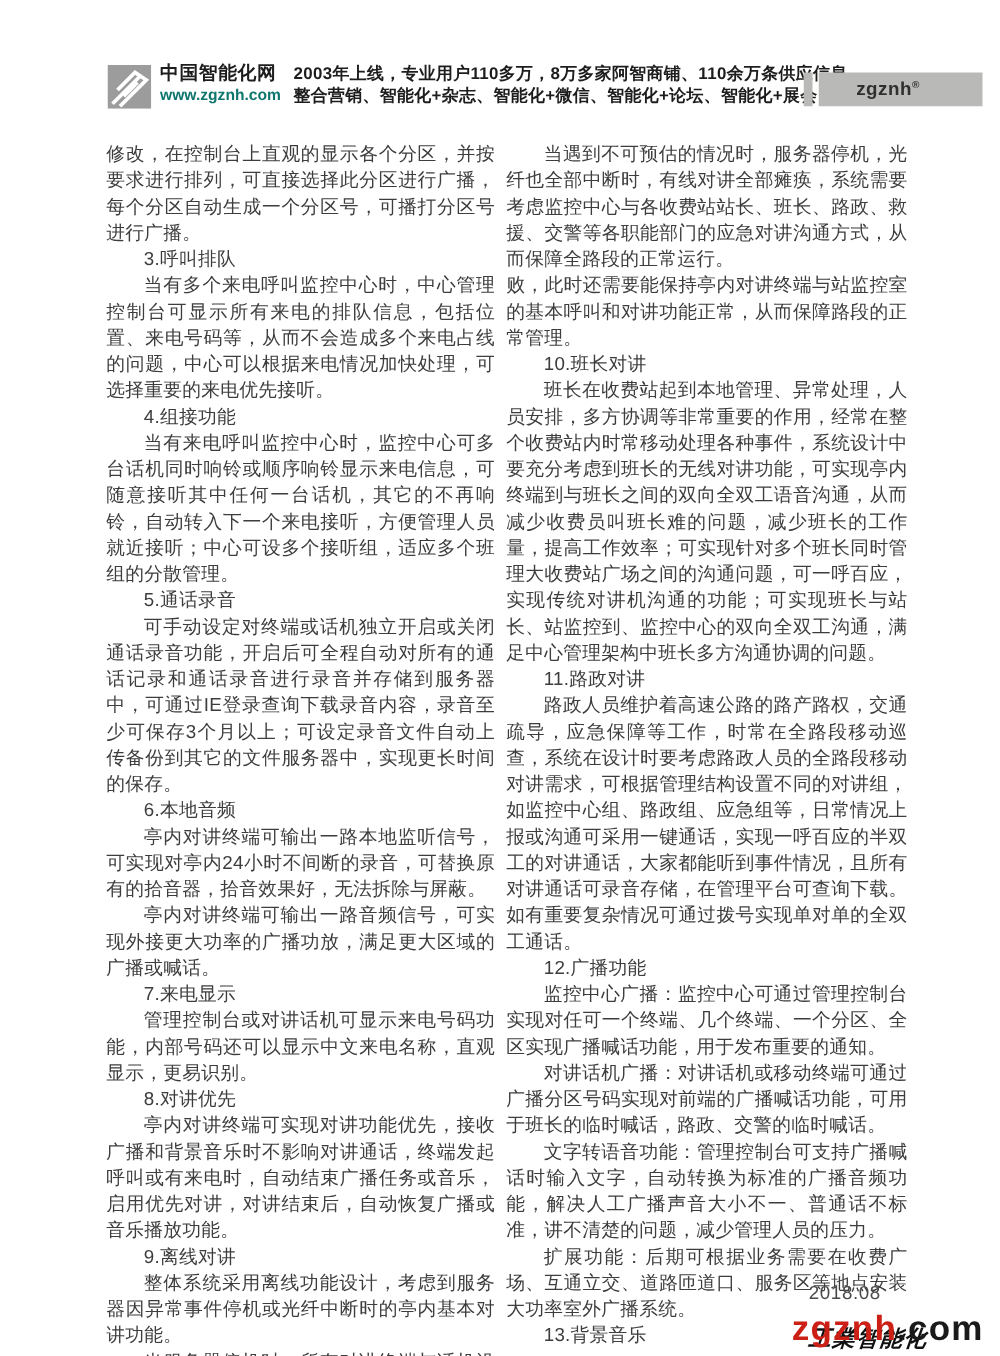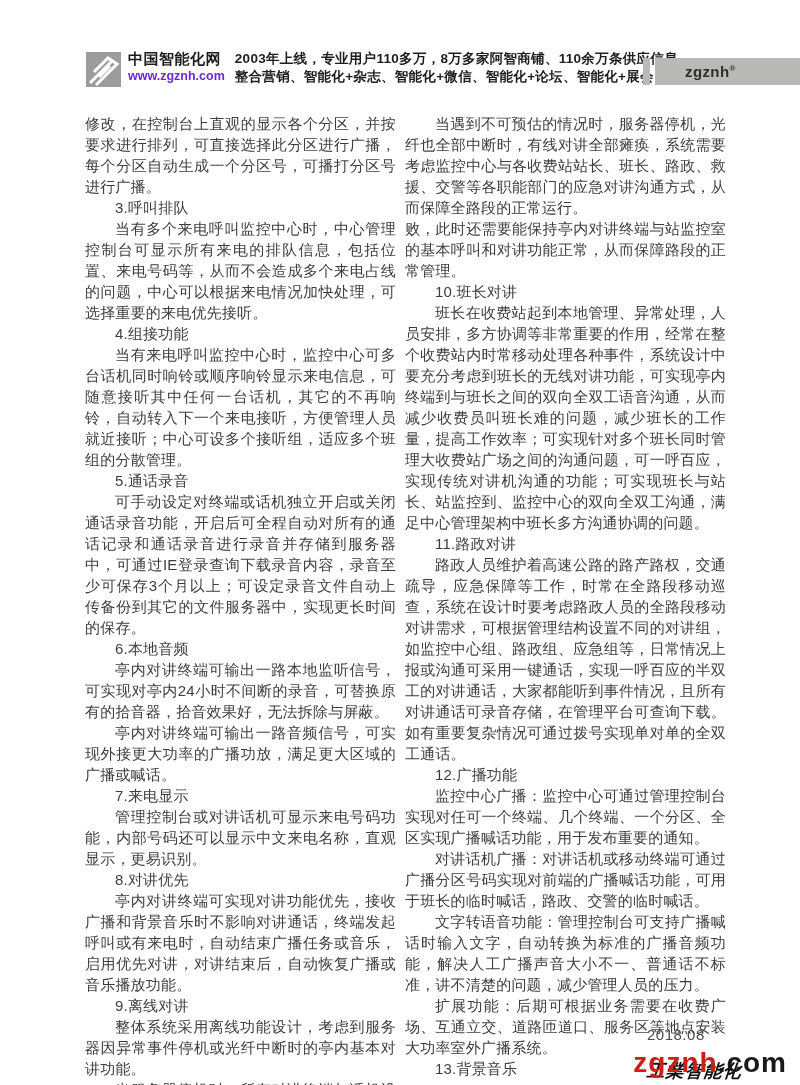--- a/index.html
+++ b/index.html
@@ -7,25 +7,25 @@
     width:800px;height:1085px;position:relative;background:#ffffff;
     font-family:"Liberation Sans","DejaVu Sans",sans-serif;
     color:#3a3a3a;overflow:hidden;
   }
   
   .header{position:absolute;left:86px;top:50px;display:flex;align-items:flex-start;}
   .logo-box{display:flex;align-items:flex-start;justify-content:space-between;}
   .logo-icon{width:35px;height:35px;margin-top:2px;}
   .logo-text{margin-left:7px;display:flex;flex-direction:column;}
   .site-name{font-size:15px;font-weight:bold;color:#1d1d1d;letter-spacing:.5px;line-height:18px;}
-  .site-url{font-size:12.5px;font-weight:bold;color:#6d28d9;line-height:16px;}
+  .site-url{font-size:12.5px;font-weight:bold;color:#0f766e;line-height:16px;}
   .taglines{margin-left:10px;display:flex;flex-direction:column;}
   .tagline{font-size:13.5px;font-weight:bold;color:#1d1d1d;line-height:18px;letter-spacing:.3px;}
   .brand-bar{
-    position:absolute;top:58px;left:655px;width:145px;height:27px;
+    position:absolute;top:58px;left:655px;width:131px;height:27px;
     background:#b9b9b7;display:flex;align-items:center;
   }
   .brand-bar-stripe{position:absolute;top:58px;left:643px;width:7px;height:27px;background:#b9b9b7;}
   .brand-bar-text{font-size:15px;font-weight:bold;color:#2f2f2f;margin-left:30px;letter-spacing:.4px;}
   .brand-bar-text sup{font-size:8px;}
   
   .column{position:absolute;top:113px;font-size:15px;line-height:21px;color:#3d3d3d;}
   .column-left{left:85px;width:311px;}
   .column-right{left:405px;width:321px;}
   .para{text-align:justify;letter-spacing:.2px;}

